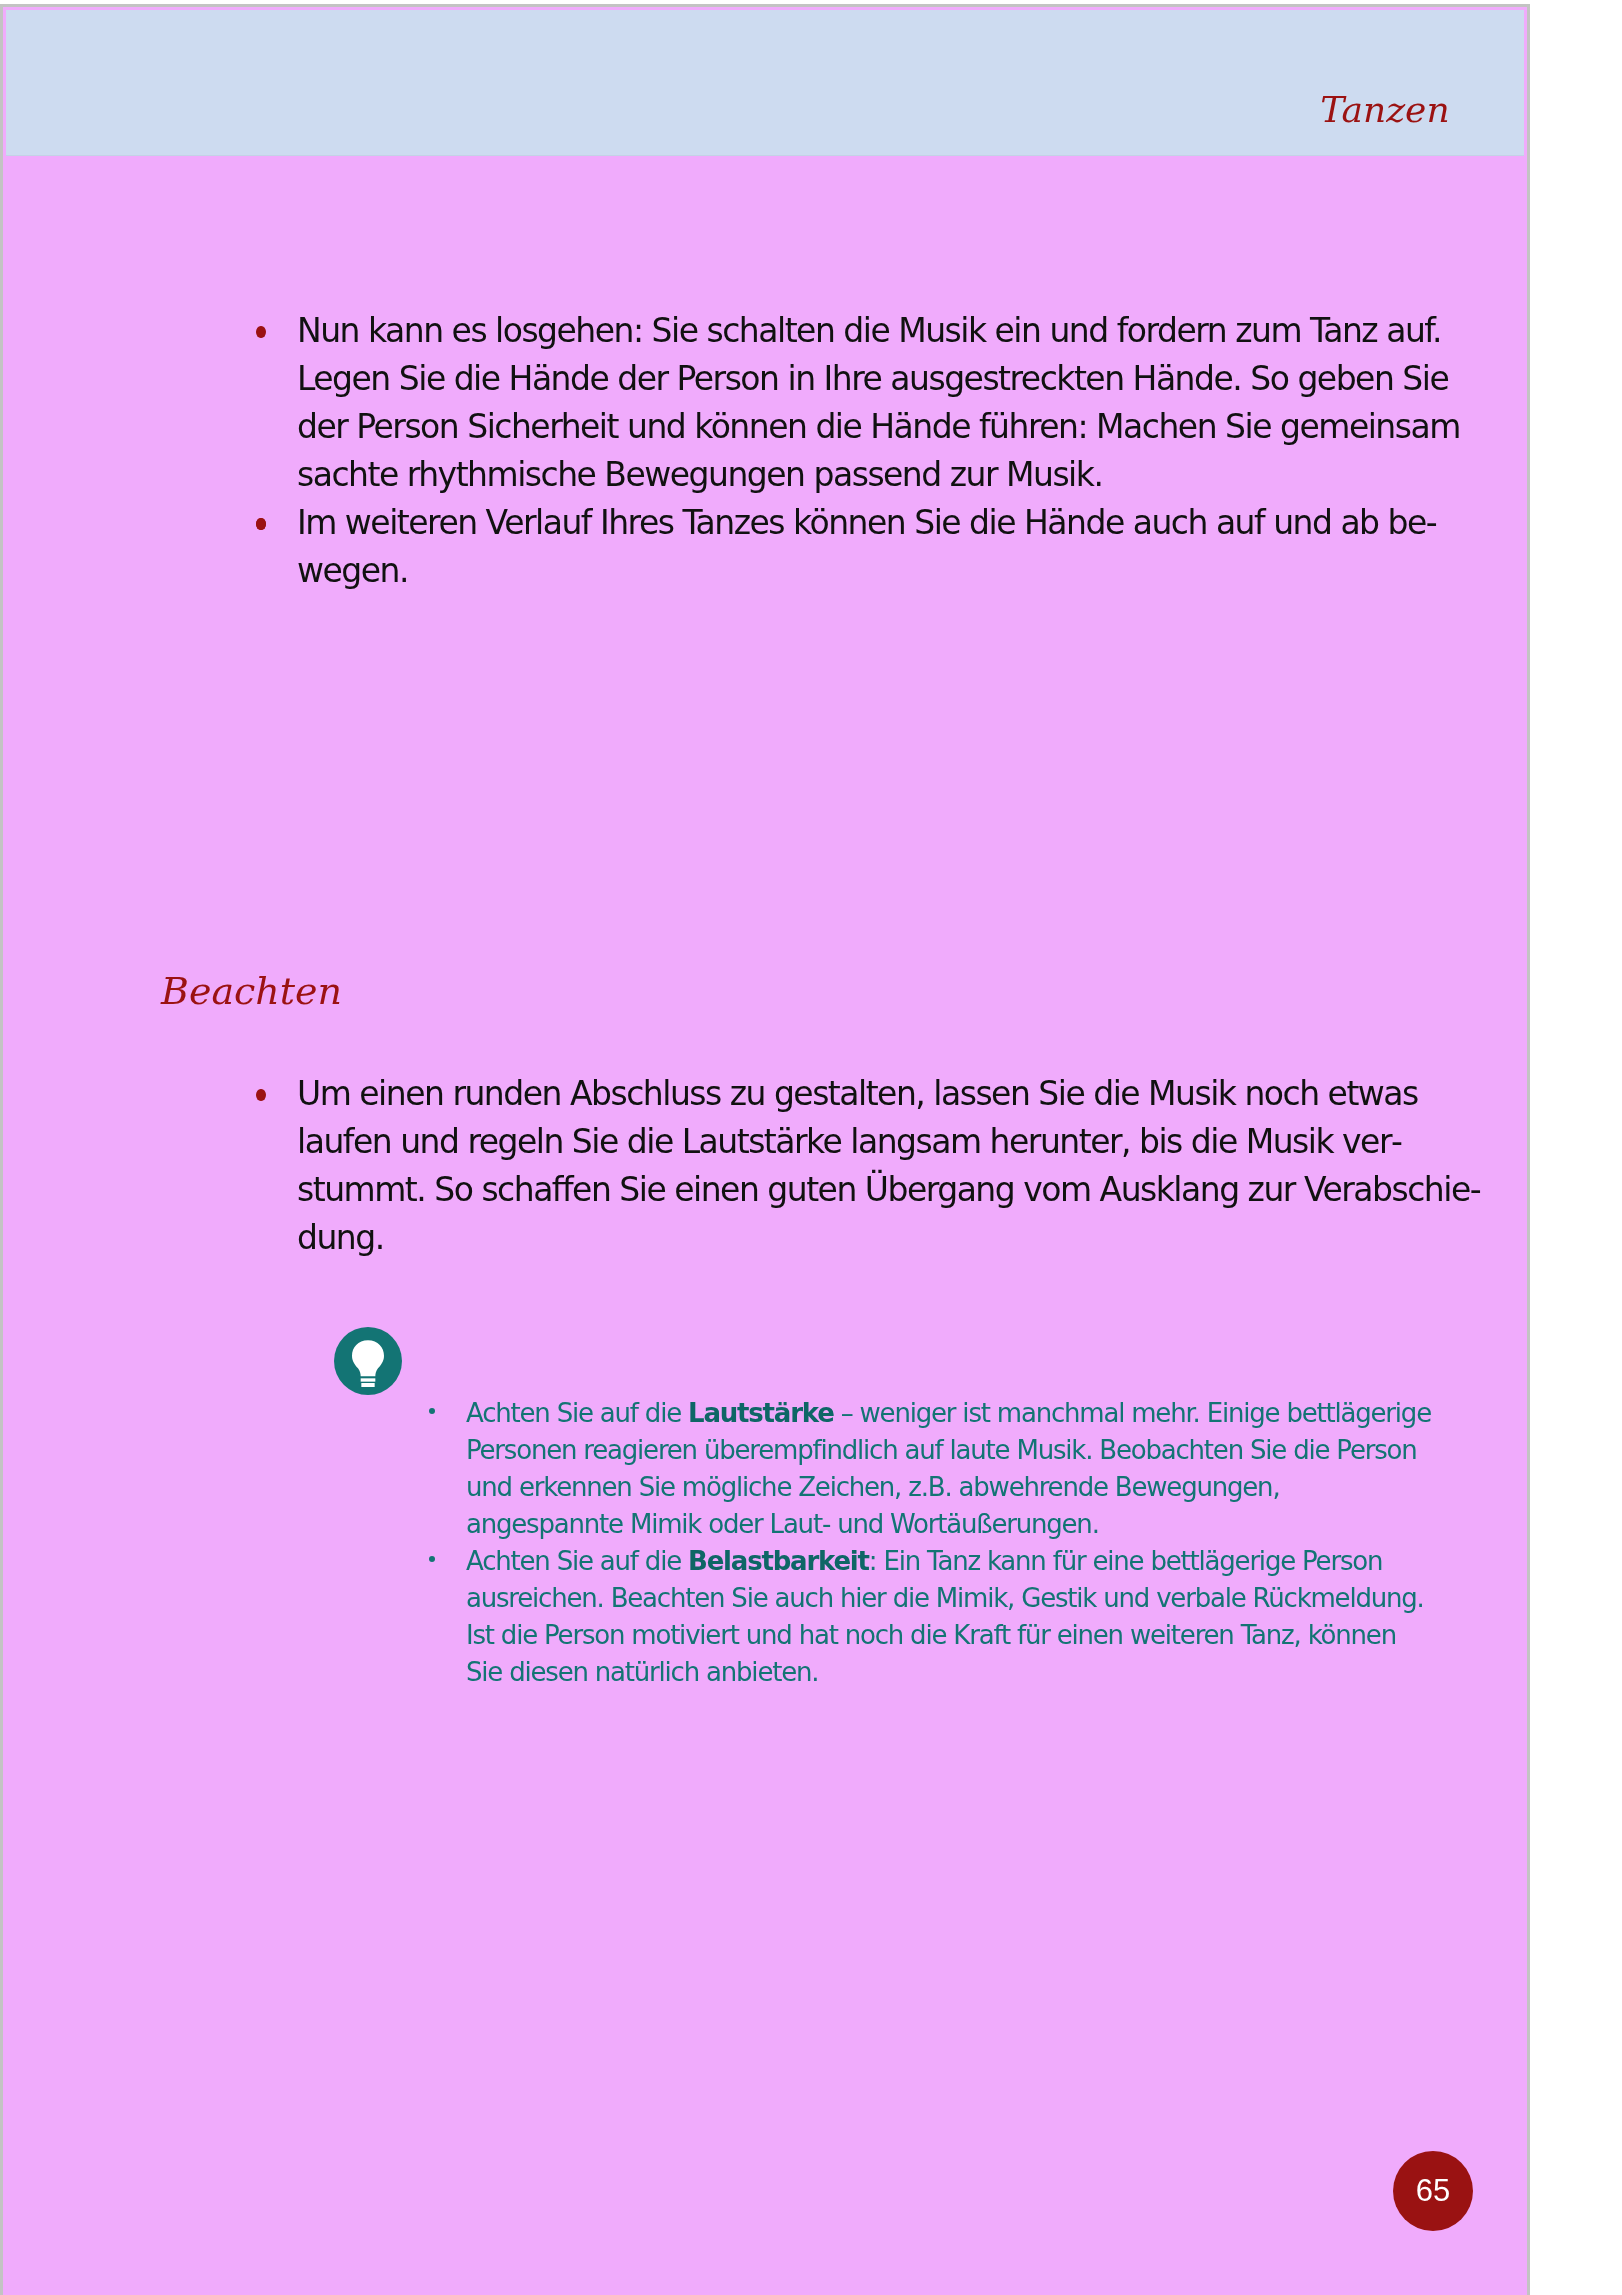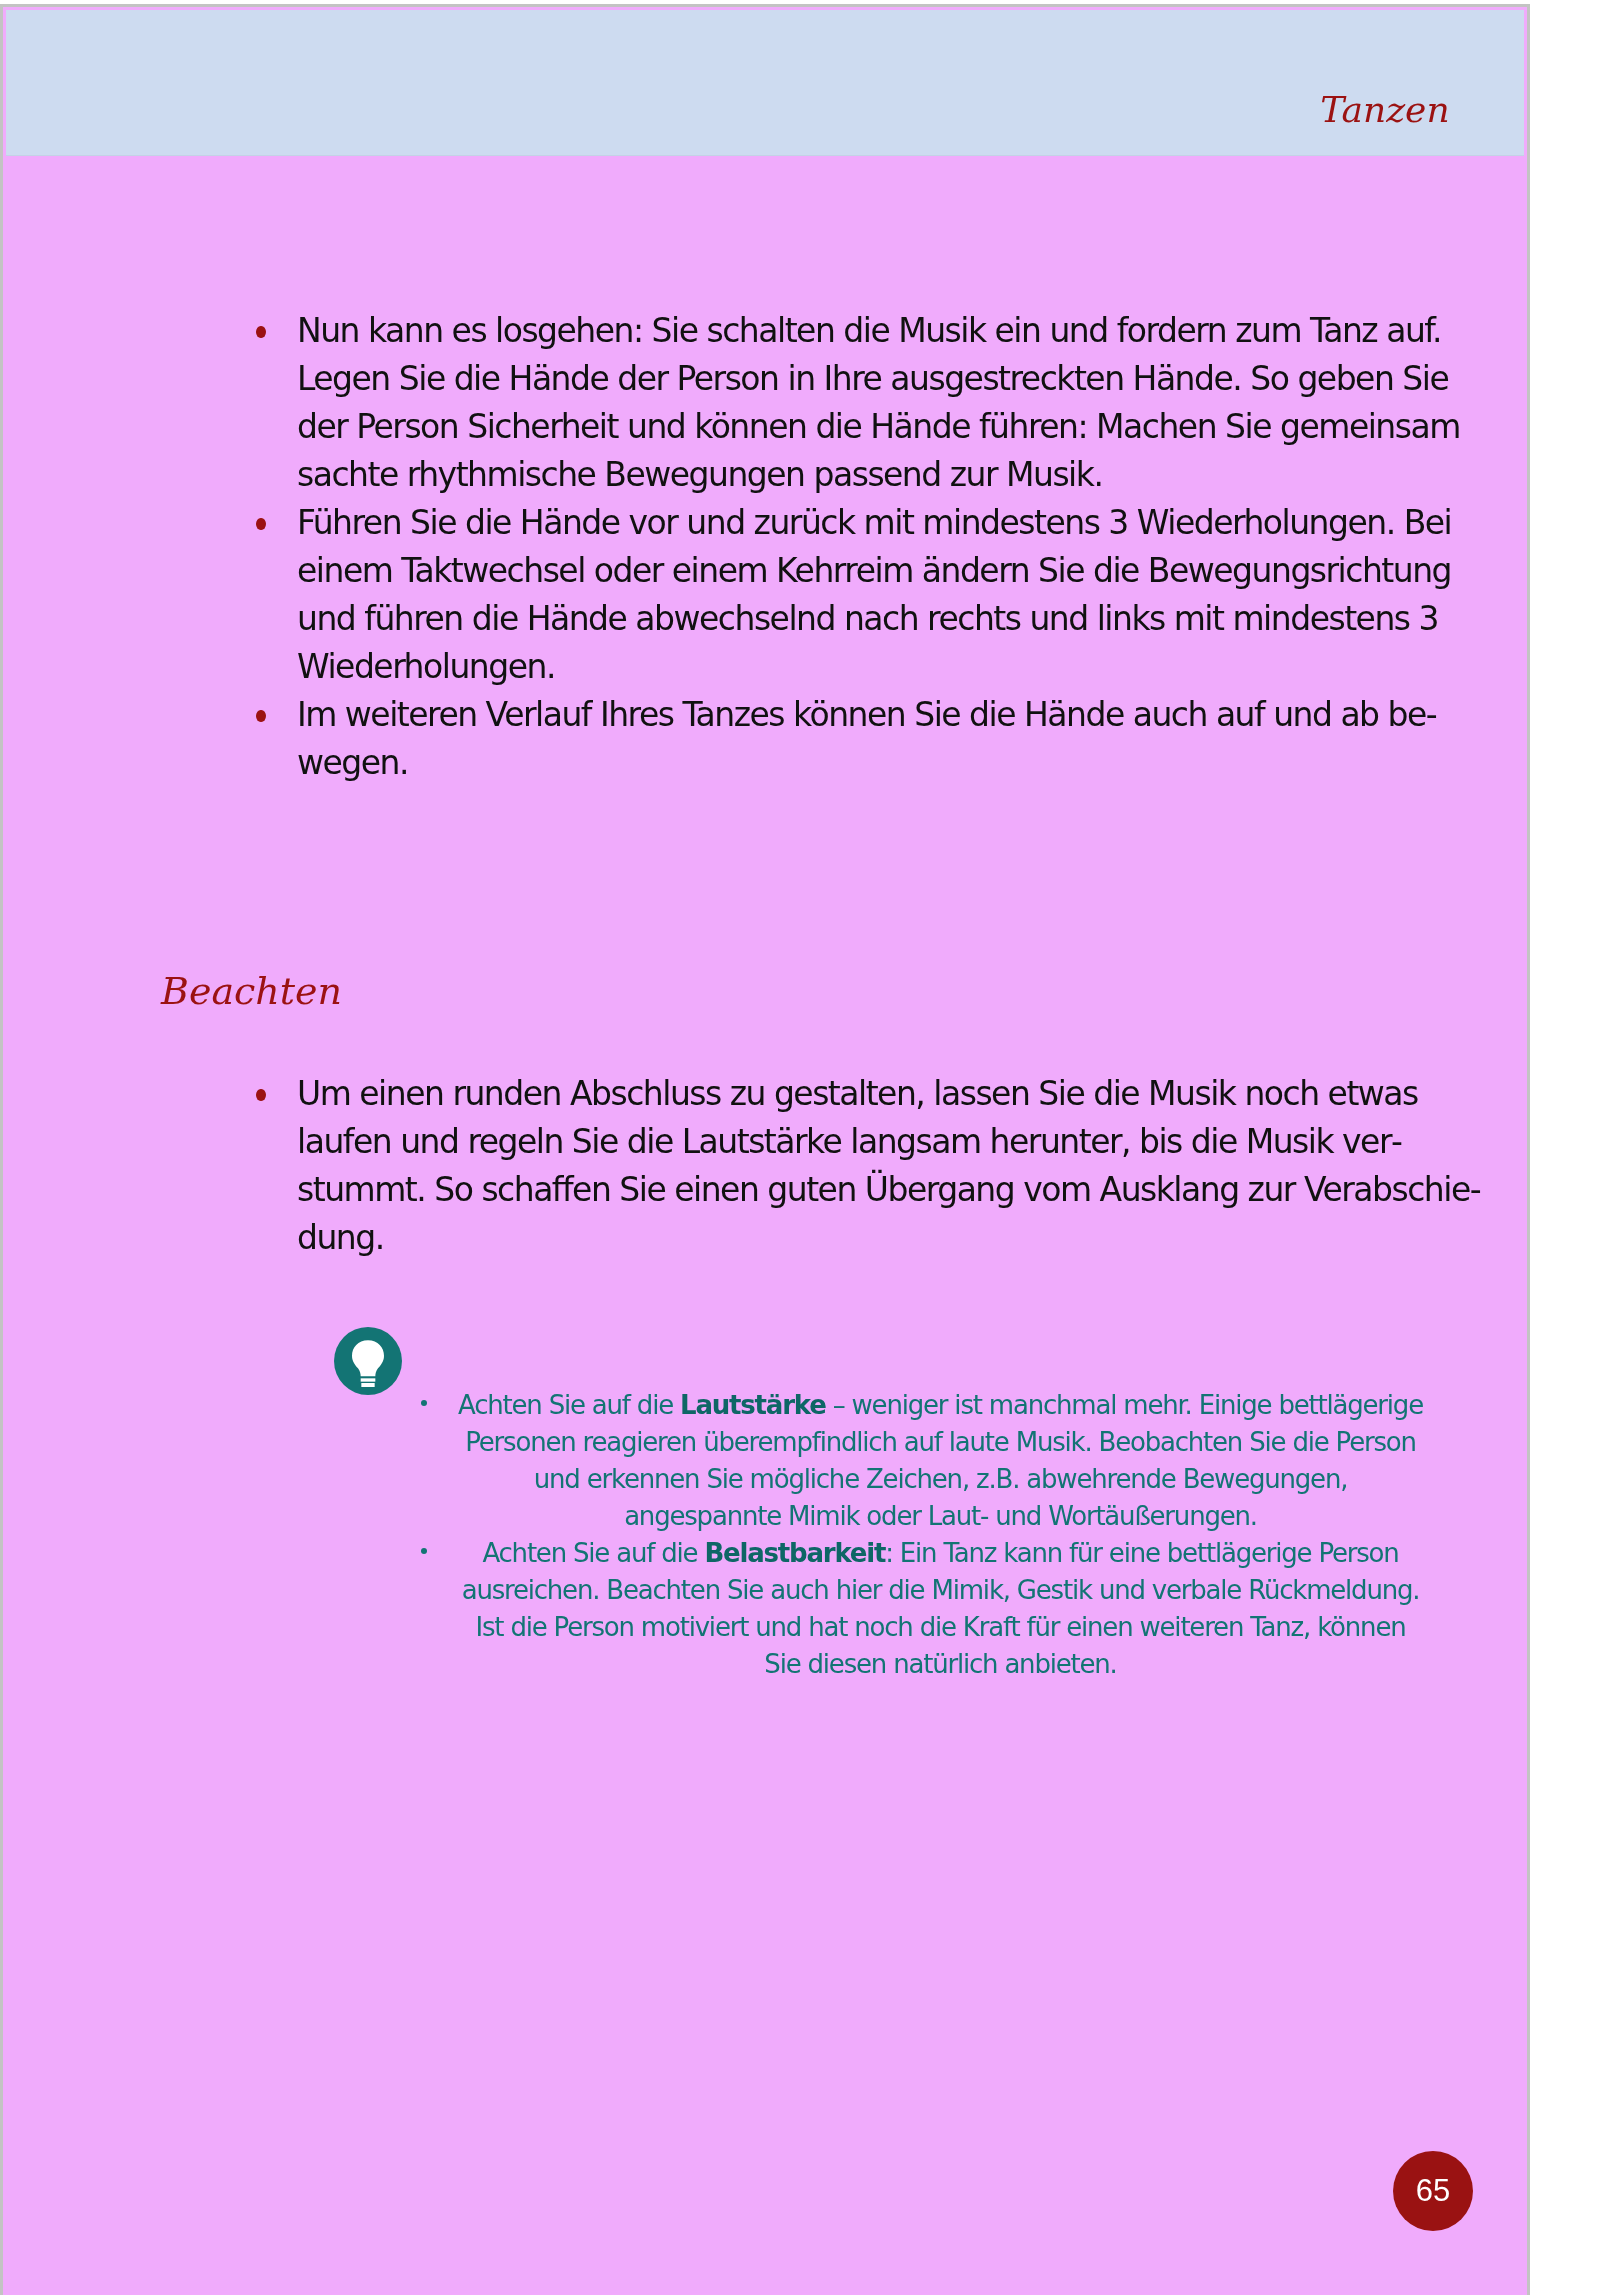--- a/index.html
+++ b/index.html
@@ -47,21 +47,21 @@
       font-size: 38px; color: #9b1212; margin: 0; font-weight: normal;
     }
     .closing-list { top: 1063px; }
     .tip-icon {
       position: absolute; left: 331px; top: 1320px; width: 68px; height: 68px;
       border-radius: 50%; background: #137474;
     }
     .tip-icon svg { position: absolute; left: 0; top: 0; }
     .tip-list {
       position: absolute; left: 411px; top: 1376px; width: 1005px;
-      margin: 4px; padding: 0; list-style: none; text-align: center;
+      margin: 12px; padding: 0; list-style: none;
     }
     .tip-list li {
       position: relative; padding-left: 40px;
       font-size: 26px; line-height: 37px; color: #137474;
       letter-spacing: -1.2px;
       font-family: "DejaVu Sans", sans-serif;
     }
     .tip-list li .bullet {
       position: absolute; left: 2.7px; top: 12.7px; width: 6.7px; height: 6.7px;
       border-radius: 50%; background: #137474;
@@ -77,21 +77,21 @@
 </head>
 <body>
 
 <div class="page-frame">
   <div class="header-band">
     <div class="running-title">Tanzen</div>
   </div>
 
   <ul class="main-list">
     <li><span class="bullet"></span><span>Nun kann es losgehen: Sie schalten die Musik ein und fordern zum Tanz auf. Legen Sie die Hände der Person in Ihre ausgestreckten Hände. So geben Sie der Person Sicherheit und können die Hände führen: Machen Sie gemeinsam sachte rhythmische Bewegungen passend zur Musik.</span></li>
-    <li><span class="bullet"></span><span>Führen Sie die Hände vor und zurück mit mindestens 3 Wiederholungen. Bei einem Taktwechsel oder einem Kehrreim ändern Sie die Bewegungsrichtung und führen die Hände abwechselnd nach rechts und links mit mindestens 3 Wiederholungen.</span></li>
+    <li><span class="bullet"></span></li>
     <li><span class="bullet"></span><span>Im weiteren Verlauf Ihres Tanzes können Sie die Hände auch auf und ab be­wegen.</span></li>
   </ul>
 
   <h2 class="section-heading">Beachten</h2>
 
   <ul class="main-list closing-list">
     <li><span class="bullet"></span><span>Um einen runden Abschluss zu gestalten, lassen Sie die Musik noch etwas laufen und regeln Sie die Lautstärke langsam herunter, bis die Musik ver­stummt. So schaffen Sie einen guten Übergang vom Ausklang zur Verabschie­dung.</span></li>
   </ul>
 
   <div class="tip-icon">

